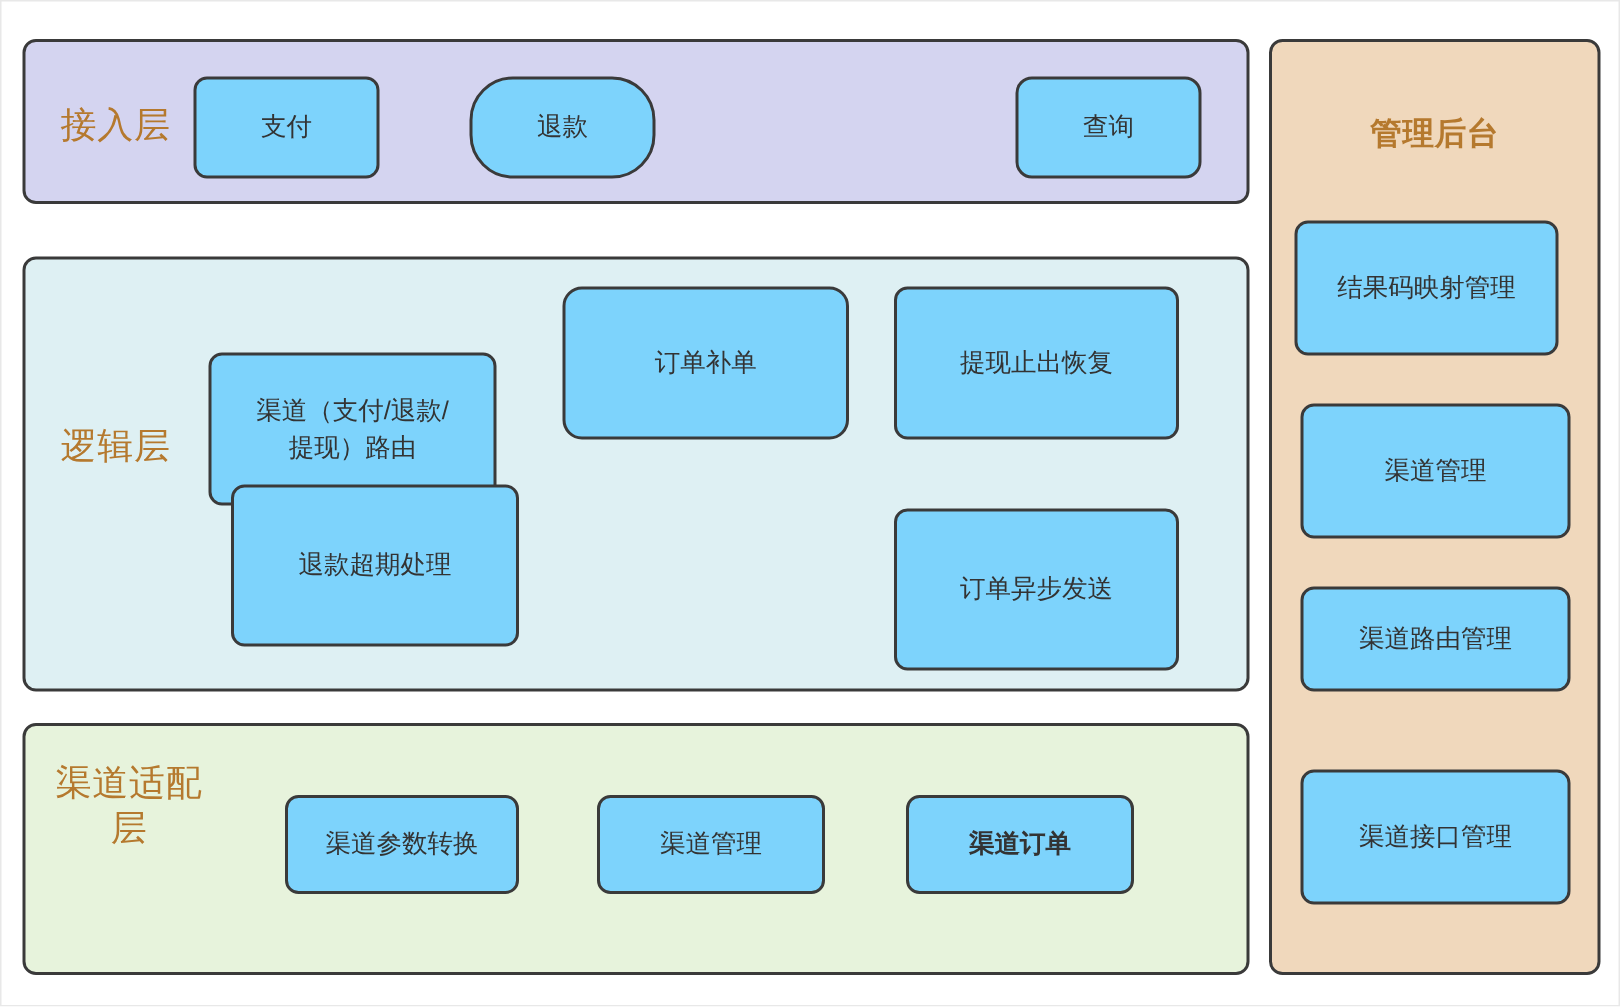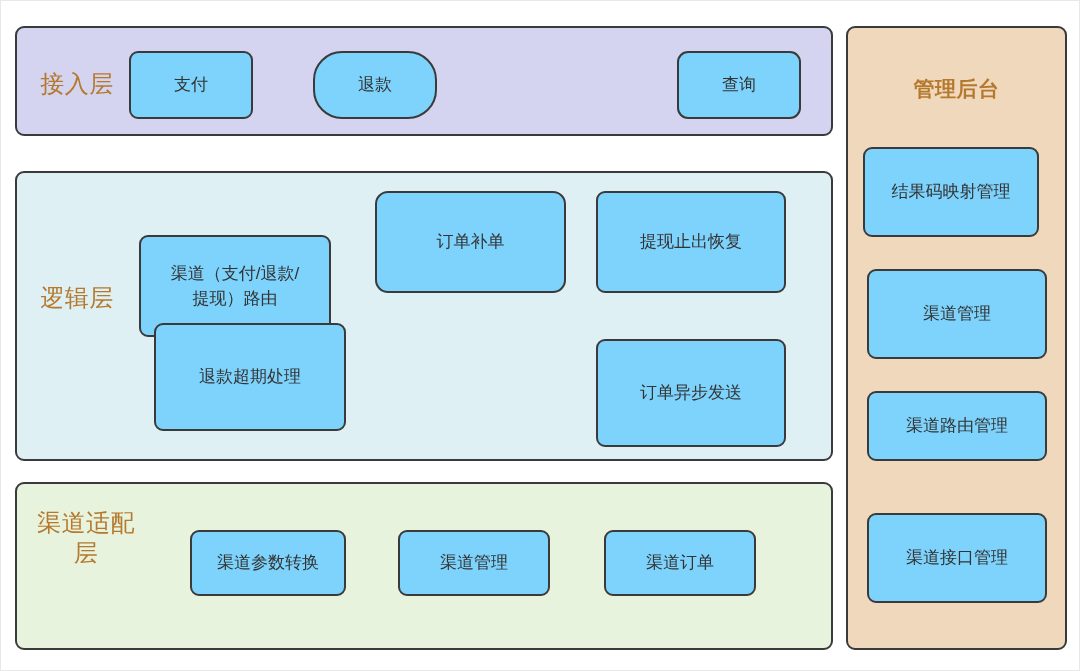--- a/index.html
+++ b/index.html
@@ -102,21 +102,21 @@
   <div class="abs node" style="left:153px; top:322px; width:192px; height:108px;">退款超期处理</div>
   <div class="abs node" style="left:595px; top:322px; width:190px; height:108px;margin-top:16px;">订单异步发送</div>
 
   <div class="abs band" style="left:14px; top:481px; width:818px; height:168px; background:#e7f3dc;">
   </div>
   <div class="abs band-label" style="left:32px; top:507px; width:106px;">渠道适配
 层</div>
 
   <div class="abs node" style="left:189px; top:529px; width:156px; height:66px;">渠道参数转换</div>
   <div class="abs node" style="left:397px; top:529px; width:152px; height:66px;">渠道管理</div>
-  <div class="abs node" style="left:603px; top:529px; width:152px; height:66px;">渠道订单</div>
+  <div class="abs node" style="left:603px; top:529px; width:152px; height:66px;font-weight:bold;">渠道订单</div>
 
   <div class="abs panel" style="left:845px; top:25px; width:221px; height:624px; background:#f0d8bc;">
   </div>
   <div class="panel-title" style="left:845px; width:221px; top:74px;">管理后台</div>
 
   <div class="abs node" style="left:866px; top:268px; width:180px; height:90px;">渠道管理</div>
   <div class="abs node" style="left:862px; top:146px; width:176px; height:90px;">结果码映射管理</div>
   <div class="abs node" style="left:866px; top:390px; width:180px; height:70px;">渠道路由管理</div>
   <div class="abs node" style="left:866px; top:512px; width:180px; height:90px;">渠道接口管理</div>
 

